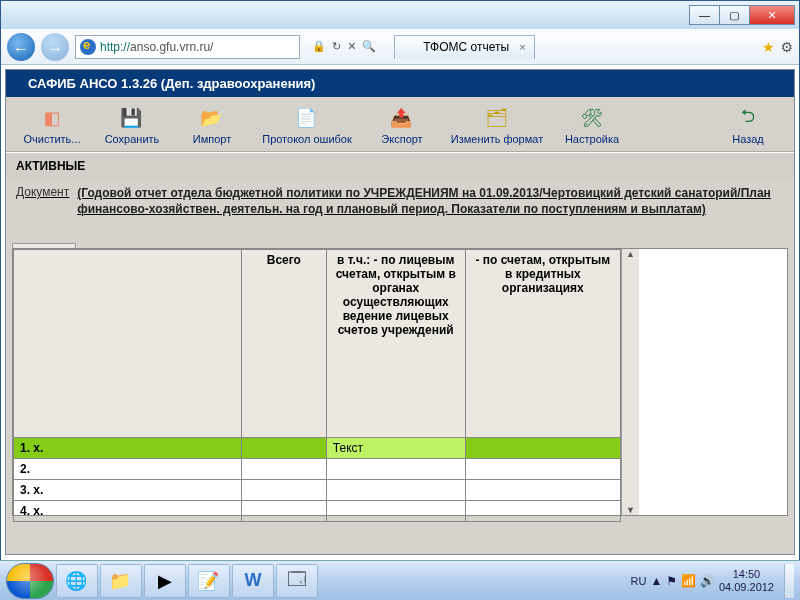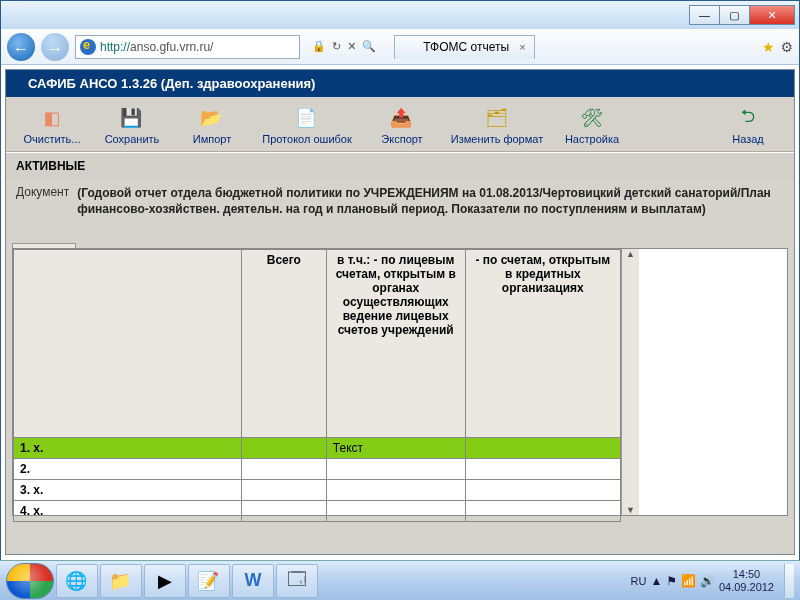--- a/index.html
+++ b/index.html
@@ -36,38 +36,38 @@
   .i-clear { color:#e86; }
   .i-save { color:#2a6ec6; }
   .i-import { color:#e8b300; }
   .i-log { color:#c79a00;}
   .i-export { color:#e8b300;}
   .i-format { color:#c79a00;}
   .i-settings { color:#1a7a3a;}
   .i-back { color:#1a7a3a;}
 
   .section-h { background:#d3d0ca; font-weight:bold; font-size:12px; padding:6px 10px; border-top:1px solid #fff; }
-  .doc-row { display:flex; font-size:12px; padding:6px 10px; gap:8px; }
+  .doc-row { display:flex; font-size:12px; padding:6px 10px; gap:8px;text-decoration:underline; }
   .doc-label { color:#333; }
   .doc-text { font-weight:bold; color:#222; flex:1; line-height:1.35; }
 
   .sheet-tabs { display:flex; padding:4px 6px 0;}
   .sheet-tab { border:1px solid #999; border-bottom:none; background:#ece9e3; padding:3px 12px; font-size:12px; font-weight:bold; position:relative; top:16px;}
 
   .grid-wrap { margin:0 6px 6px; background:#fff; border:1px solid #888; height: 268px; position:relative; display:flex;}
   table.grid { border-collapse:collapse; width: 608px; font-size:12px;}
   table.grid th, table.grid td { border:1px solid #888; padding:3px 6px; vertical-align:top; }
   table.grid th { background:#ebe8e2; font-weight:bold; height:188px; text-align:center; }
   th.c0 { width:220px; }
   th.c1 { width:82px; }
   th.c2 { width:134px; background:#f4c2c2; }
   th.c3 { width:150px; }
   td.r0 { font-weight:bold; }
   tr.selected td { background:#84cc16; }
-  tr.selected td.cell-active { background:#84cc16;margin-left:48px; }
+  tr.selected td.cell-active { background:#bef264;margin-left:48px; }
   .scroll-col { width:18px; background:#e8e5df; border-left:1px solid #999; display:flex; flex-direction:column; justify-content:space-between; align-items:center; font-size:9px; color:#555;}
   .scroll-col .sb-track{flex:1;}
   .rest { flex:1; background:#fff; }
 
   
   .taskbar { position:absolute; left:0; right:0; bottom:0; height:40px; background:linear-gradient(#dceafc,#b8d1ee 45%,#a0c0e4); display:flex; align-items:center; padding:0 6px; justify-content:space-between; border-top:1px solid #7aa;}
   .tb-left { display:flex; align-items:center; gap:2px;}
   .start { width:48px; height:36px; border-radius:18px; background:radial-gradient(circle at 45% 40%, #fff6, #0000 60%), conic-gradient(#d93025 0 90deg,#2da44e 0 180deg,#0b57d0 0 270deg,#fbbc04 0 360deg); border:1px solid #5a86b3;}
   .task-item { width:42px; height:34px; background:linear-gradient(#f6faff80,#dceafc80); border:1px solid #9ab8d6; border-radius:2px; display:flex; align-items:center; justify-content:center; font-size:18px;}
   .tb-right { display:flex; align-items:center; gap:4px; font-size:11px; color:#1a1a4a;}
@@ -149,21 +149,21 @@
       <div class="tb-item">
         <div class="tb-icon i-back">⮌</div>
         <span>Назад</span>
       </div>
     </div>
 
     <div class="section-h">АКТИВНЫЕ</div>
 
     <div class="doc-row">
       <span class="doc-label">Документ</span>
-      <span class="doc-text">(Годовой отчет отдела бюджетной политики по УЧРЕЖДЕНИЯМ на 01.08.2013/Чертовицкий детский санаторий/План финансово-хозяйствен. деятельн. на год и плановый период. Показатели по поступлениям и выплатам)</span>
+      <span class="doc-text">(Годовой отчет отдела бюджетной политики по УЧРЕЖДЕНИЯМ на 01.09.2013/Чертовицкий детский санаторий/План финансово-хозяйствен. деятельн. на год и плановый период. Показатели по поступлениям и выплатам)</span>
     </div>
 
     <div class="sheet-tabs">
       <div class="sheet-tab">Лист 1</div>
     </div>
 
     <div class="grid-wrap">
       <table class="grid">
         <thead>
           <tr>

